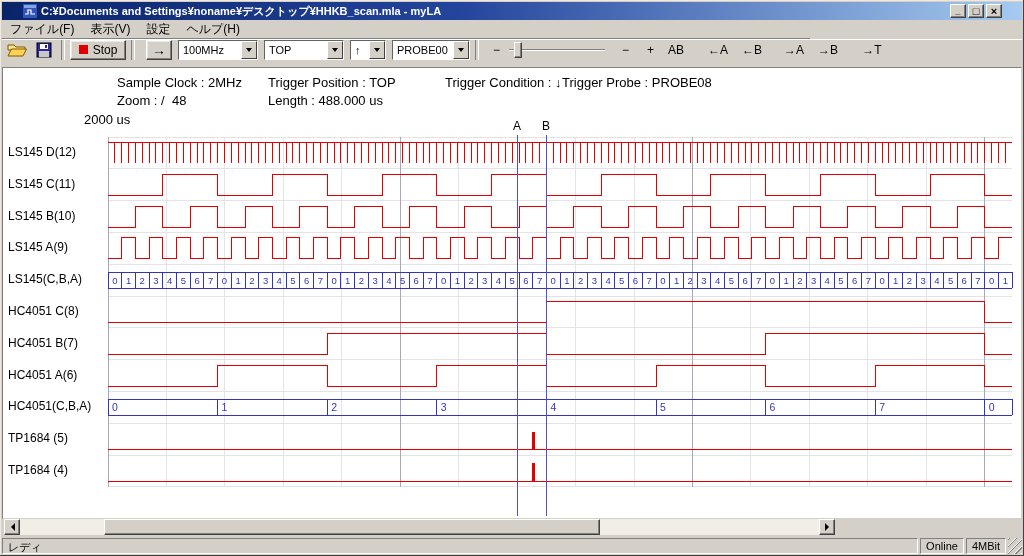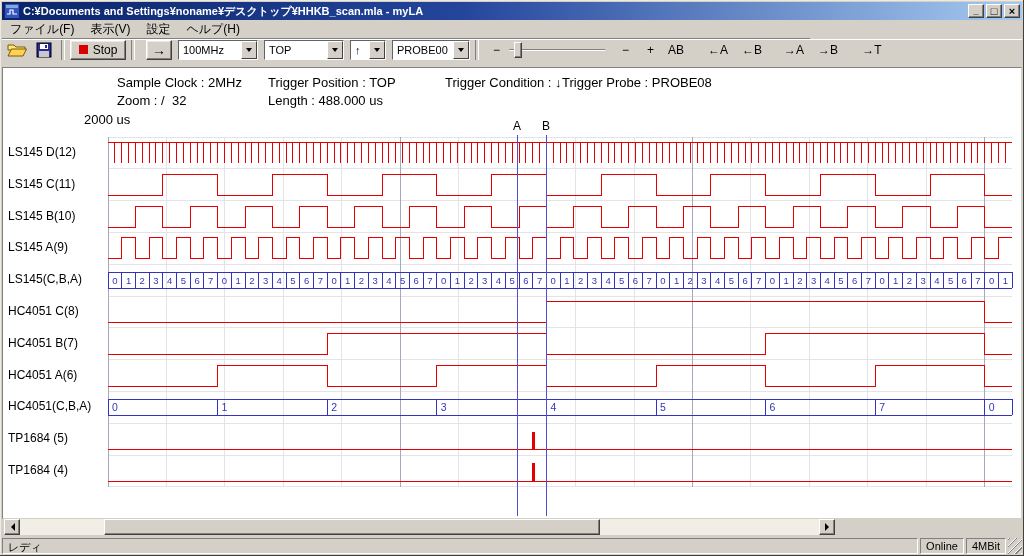--- a/index.html
+++ b/index.html
@@ -7,21 +7,21 @@
     width:1024px;height:556px;position:relative;overflow:hidden;
     background:#d4d0c8;
     box-shadow: inset -1px -1px 0 #404040, inset 1px 1px 0 #eeeae2;
     font-family:"Liberation Sans","DejaVu Sans",sans-serif;
     -webkit-font-smoothing:none;
   }
   
   .titlebar{
     position:absolute;left:2px;top:2px;width:1020px;height:18px;
     background:linear-gradient(90deg,#0a246a 0%,#24459c 45%,#a6caf0 100%);
-    display:flex;align-items:center;padding:0 2px;box-sizing:border-box;
+    display:flex;align-items:center;padding:0 20px;box-sizing:border-box;
   }
   .app-icon{width:14px;height:14px;margin:0 4px 0 1px;flex:0 0 auto;}
   .title-text{color:#fff;font-size:11px;font-weight:bold;white-space:nowrap;overflow:hidden;flex:1;}
   .title-buttons{display:flex;gap:2px;flex:0 0 auto;}
   .tb-btn{
     width:16px;height:14px;background:#d4d0c8;
     border:1px solid;border-color:#fff #404040 #404040 #fff;
     box-shadow:inset -1px -1px 0 #808080;
     display:flex;align-items:center;justify-content:center;
     font-size:11px;font-weight:bold;line-height:1;color:#000;box-sizing:border-box;
@@ -195,21 +195,21 @@
   <span class="flat">→B</span>
   <span class="flat" style="margin-left:14px">→T</span>
 </div>
 
 <div class="client"></div>
 
 <span class="info" style="left:117px;top:75px">Sample Clock : 2MHz</span>
 <span class="info" style="left:268px;top:75px">Trigger Position : TOP</span>
 <span class="info" style="left:445px;top:75px">Trigger Condition : ↓</span>
 <span class="info" style="left:562px;top:75px">Trigger Probe : PROBE08</span>
-<span class="info" style="left:117px;top:93px">Zoom : /  32</span>
+<span class="info" style="left:117px;top:93px">Zoom : /  48</span>
 <span class="info" style="left:268px;top:93px">Length : 488.000 us</span>
 <span class="info" style="left:84px;top:112px">2000 us</span>
 
 <div id="channel-labels">
     <div class="ch-label" style="top: 144.9px;">LS145 D(12)</div>
     <div class="ch-label" style="top: 176.7px;">LS145 C(11)</div>
     <div class="ch-label" style="top: 208.5px;">LS145 B(10)</div>
     <div class="ch-label" style="top: 240.3px;">LS145 A(9)</div>
     <div class="ch-label" style="top: 272.1px;">LS145(C,B,A)</div>
     <div class="ch-label" style="top: 303.9px;">HC4051 C(8)</div>

